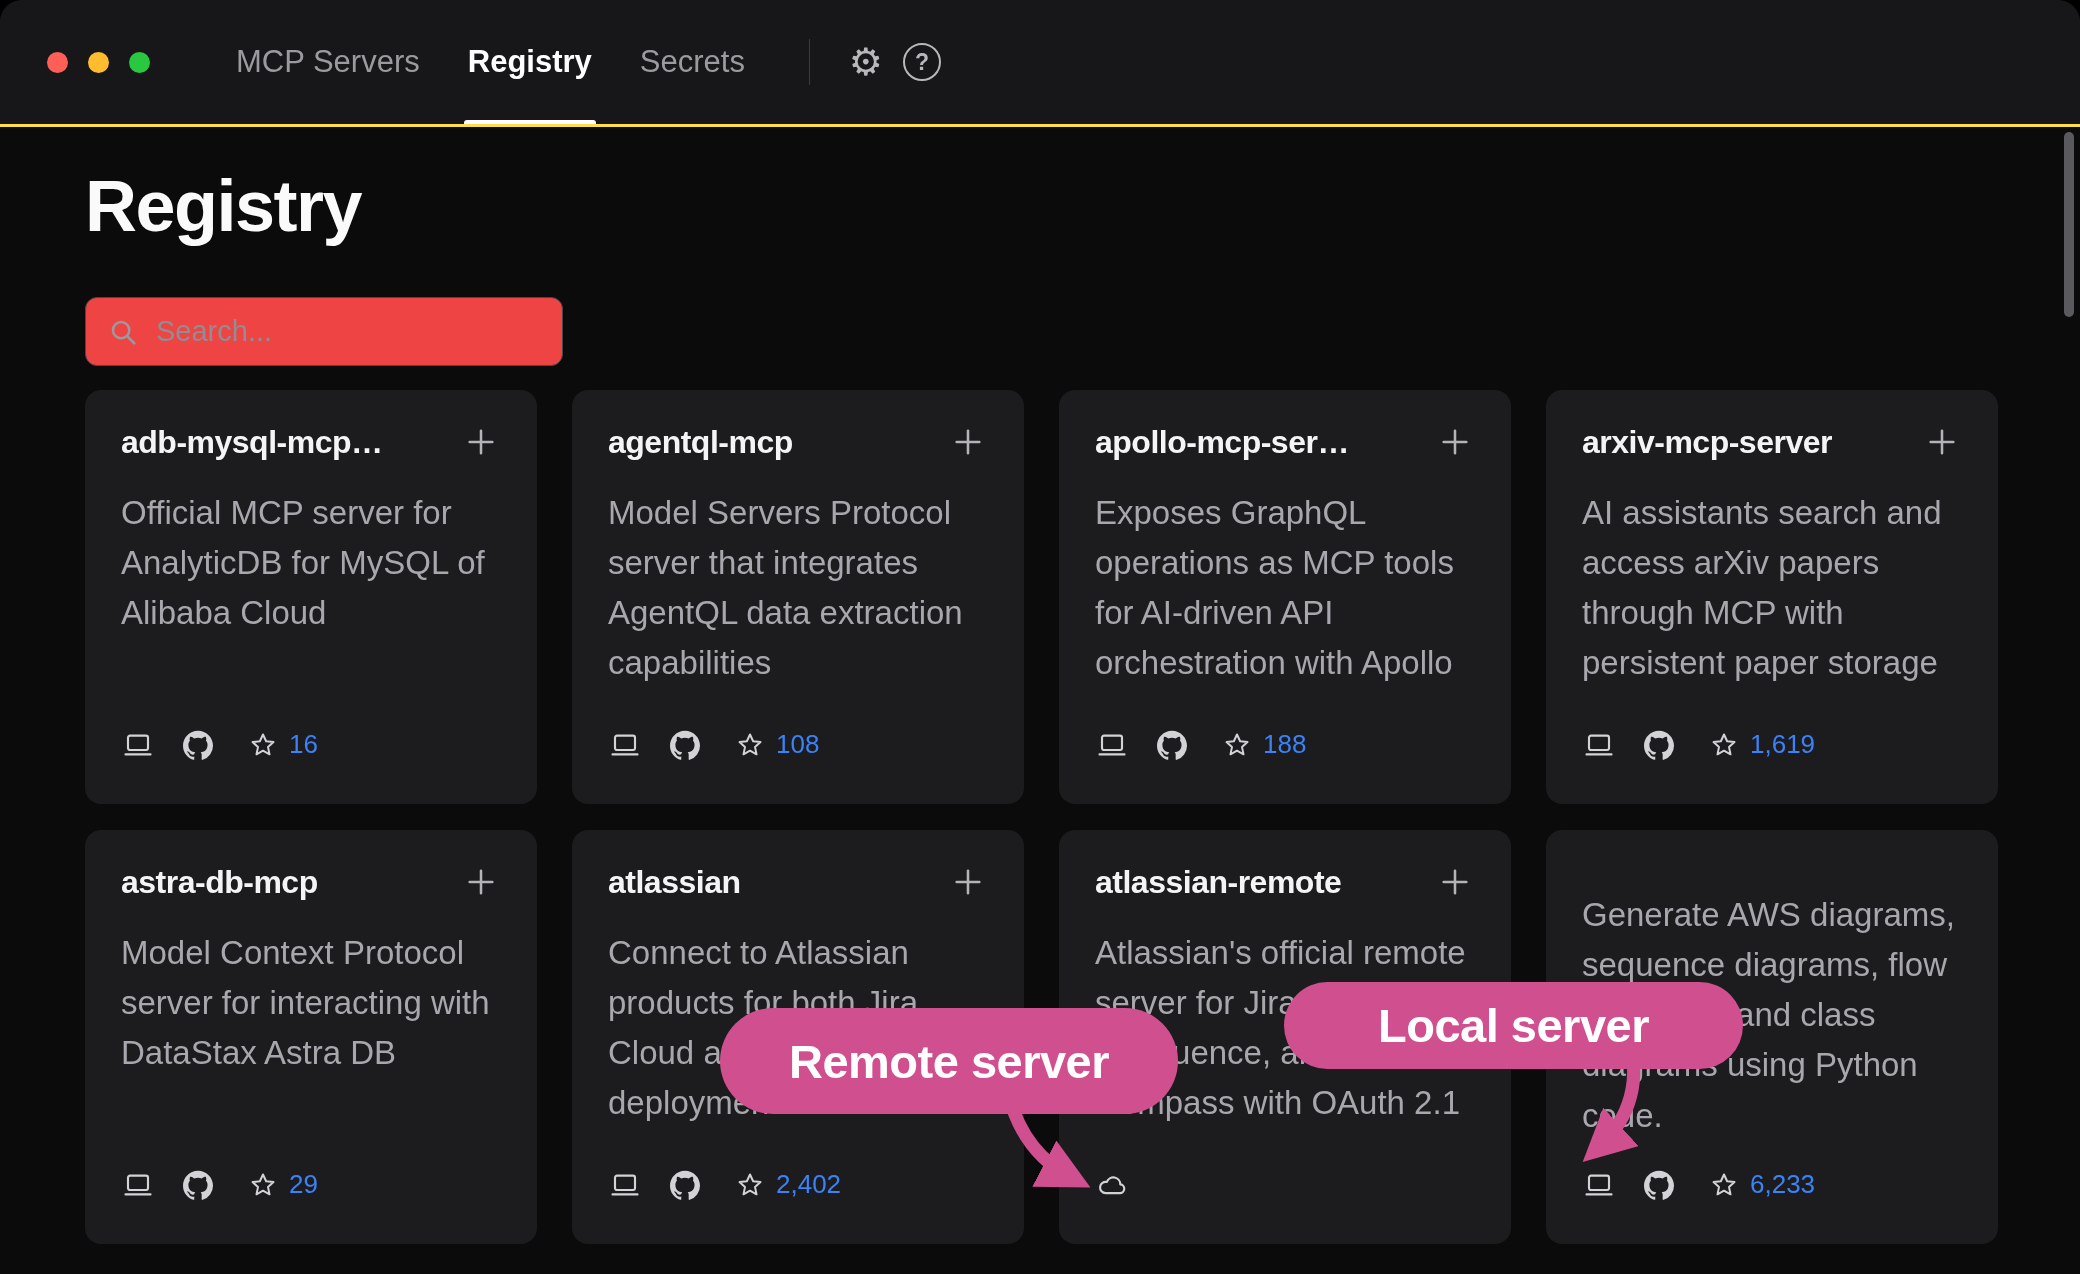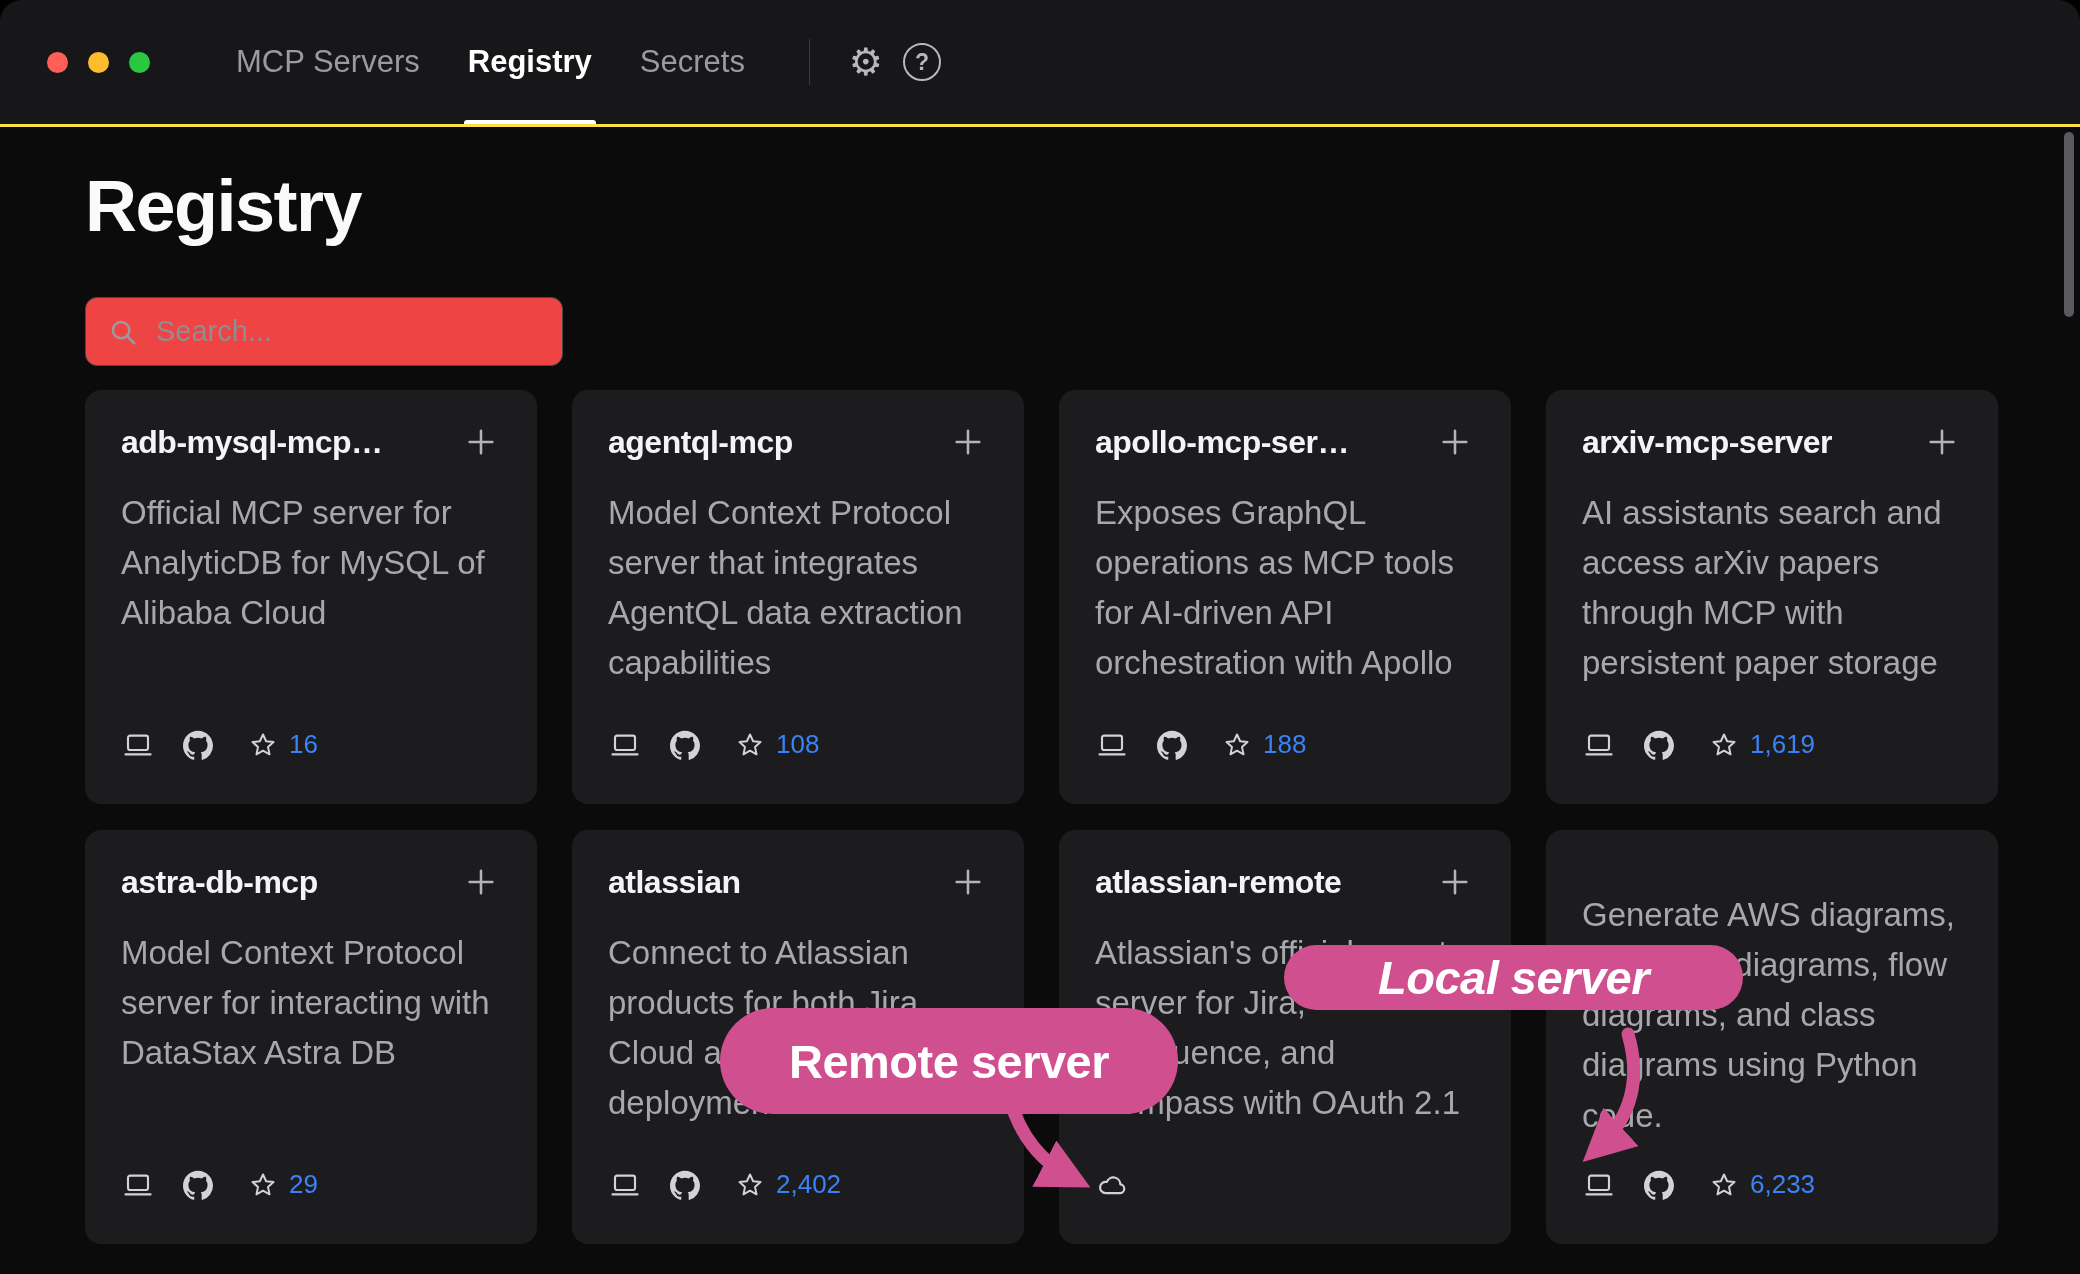--- a/index.html
+++ b/index.html
@@ -102,21 +102,21 @@
 
   
   .overlay { position: absolute; inset: 0; pointer-events: none; }
   .callout {
     position: absolute; background: #d0508f; color: #fff;
     border-radius: 999px; font-weight: 700; font-size: 47px;
     display: flex; align-items: center; justify-content: center;
     letter-spacing: -0.5px;
   }
   .callout.remote { left: 720px; top: 1008px; width: 458px; height: 106px; }
-  .callout.local  { left: 1284px; top: 945px; width: 459px; height: 65px; font-style: italic; }
+  .callout.local  { left: 1284px; top: 982px; width: 459px; height: 87px; }
   .arrows { position: absolute; inset: 0; width: 100%; height: 100%; }
 
   
   .scroll-thumb {
     position: absolute; right: 6px; top: 132px;
     width: 10px; height: 185px; border-radius: 5px;
     background: #5a5a5e; cursor: grab;
   }
 </style>
 </head>
@@ -190,21 +190,21 @@
 
       <article class="card">
         <div class="card-head">
           <h3 class="card-title">agentql-mcp</h3>
           <button class="add-btn">
             <svg width="34" height="34" viewBox="0 0 24 24" fill="none" stroke="currentColor" stroke-width="1.8" stroke-linecap="round">
                 <path d="M12 4v16M4 12h16"></path>
               </svg>
           </button>
         </div>
-        <p class="card-desc">Model Context Protocol server that integrates AgentQL data extraction capabilities</p>
+        <p class="card-desc">Model Servers Protocol server that integrates AgentQL data extraction capabilities</p>
         <div class="card-footer">
           <span class="meta-icon">
             <svg width="34" height="30" viewBox="0 0 24 24" fill="none" stroke="currentColor" stroke-width="1.7" stroke-linecap="round">
                 <rect x="4" y="4.5" width="16" height="11.5" rx="1.6"></rect>
                 <path d="M2 19.5h20"></path>
               </svg>
           </span>
           <span class="meta-icon">
             <svg width="30" height="30" viewBox="0 0 24 24" fill="currentColor">
                 <path d="M12 .5C5.37.5 0 5.87 0 12.5c0 5.3 3.44 9.8 8.2 11.38.6.11.82-.26.82-.58 0-.29-.01-1.04-.02-2.04-3.34.72-4.04-1.61-4.04-1.61-.55-1.39-1.34-1.76-1.34-1.76-1.09-.74.08-.73.08-.73 1.2.09 1.84 1.24 1.84 1.24 1.07 1.83 2.8 1.3 3.49 1 .11-.78.42-1.3.76-1.6-2.66-.3-5.47-1.33-5.47-5.93 0-1.31.47-2.38 1.24-3.22-.12-.3-.54-1.52.12-3.18 0 0 1-.32 3.3 1.23a11.5 11.5 0 0 1 6 0c2.28-1.55 3.29-1.23 3.29-1.23.66 1.66.24 2.88.12 3.18.77.84 1.23 1.91 1.23 3.22 0 4.61-2.8 5.62-5.48 5.92.43.37.81 1.1.81 2.22 0 1.6-.01 2.89-.01 3.29 0 .32.21.7.82.58A12 12 0 0 0 24 12.5C24 5.87 18.63.5 12 .5z"></path>

